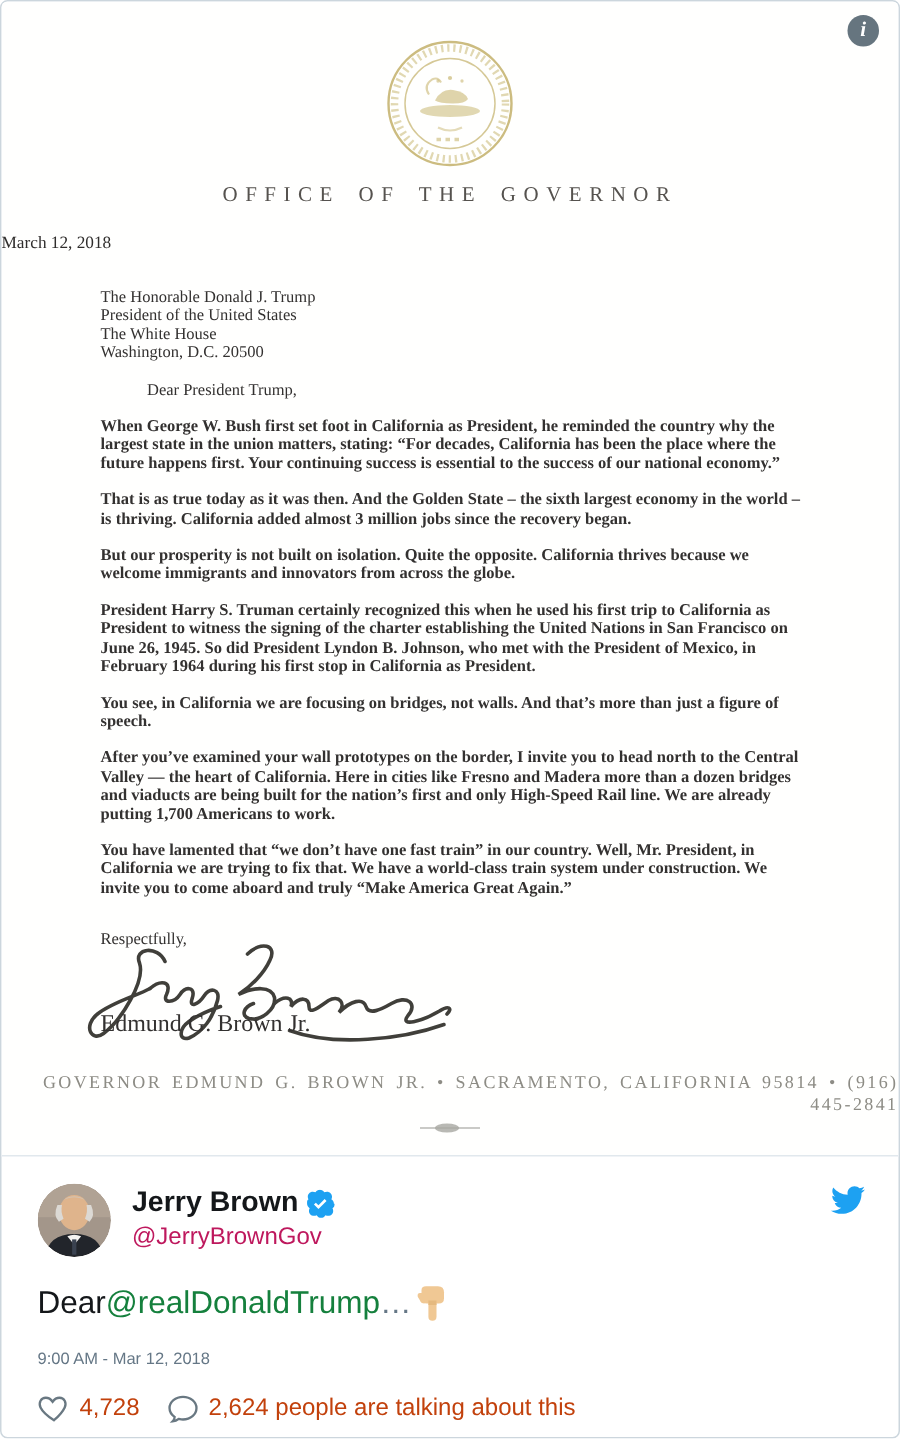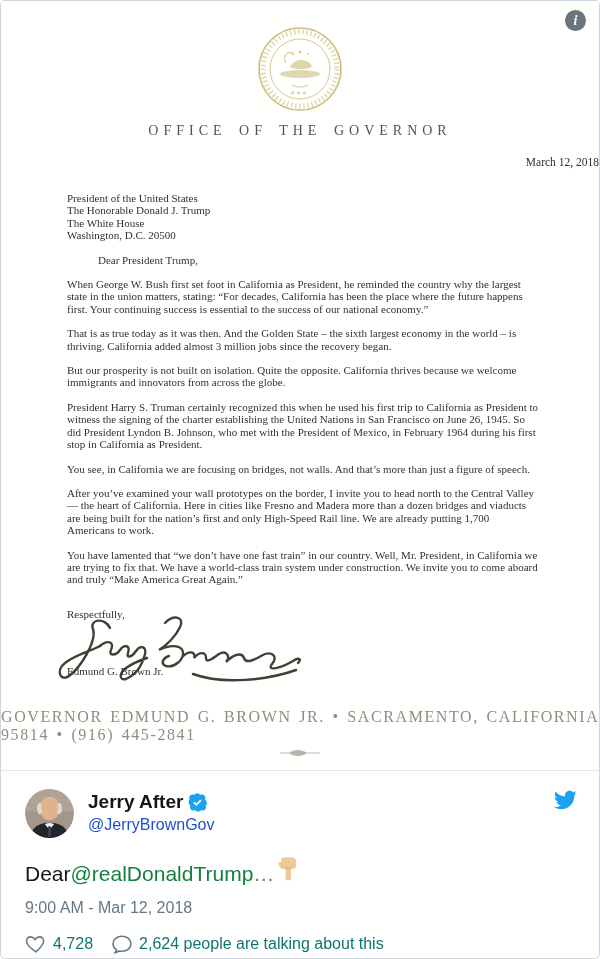--- a/index.html
+++ b/index.html
@@ -34,62 +34,62 @@
     font-size: 14px; line-height: 21px; text-align: center;
     cursor: pointer; z-index: 5;
   }
   .seal-wrap { text-align: center; padding-top: 24px; height: 110px; }
   .office-title {
     text-align: center;
     font-size: 14px; letter-spacing: 5px;
     color: #55524e; margin-top: 12px;
     word-spacing: 4px;
   }
-  .date-line { text-align: right; font-size: 11.5px; margin-top: 17px; color: #2f2d2c; }
+  .date-line { text-align: left; font-size: 11.5px; margin-top: 17px; color: #2f2d2c; }
 
   .letter-body { padding: 0 60px 0 66px; font-size: 11px; line-height: 12.4px; }
   .addr { margin-top: 24px; }
   .addr div { white-space: nowrap; }
   .salutation { margin-top: 12px; margin-left: 31px; }
-  .letter-body p.para { margin-top: 12px; text-align: left; }
+  .letter-body p.para { margin-top: 12px; text-align: left; font-weight: bold; }
 
   .closing { margin-top: 22px; }
   .sig-block { position: relative; height: 58px; margin-top: 2px; }
   .sig-svg { position: absolute; left: -14px; top: -10px; }
-  .typed-name { position: absolute; left: 0; bottom: 3px; font-size: 11px; }
+  .typed-name { position: absolute; left: 0; bottom: 3px; font-size: 16px; }
 
   .letter-footer {
     position: absolute; bottom: 26px; left: 0; right: 0;
-    text-align: left;
-    font-size: 16px; letter-spacing: 1.6px; word-spacing: 2px;
+    text-align: right;
+    font-size: 12px; letter-spacing: 1.6px; word-spacing: 2px;
     color: #8d8c85;
   }
   .ornament { position: absolute; bottom: 9px; left: 0; right: 0; text-align: center; }
 
   
   .tweet { padding: 18px 24px 0 24px; position: relative; }
   .tweet-header { display: flex; align-items: flex-start; }
   .avatar {
     width: 49px; height: 49px; border-radius: 50%;
     overflow: hidden; flex: 0 0 auto; cursor: pointer;
   }
   .who { margin-left: 14px; padding-top: 2px; }
   .name-row { display: flex; align-items: center; gap: 5px; }
   .display-name { font-size: 19px; font-weight: bold; color: #14171a; cursor: pointer; }
-  .handle { font-size: 16px; color: #1d4ed8; margin-top: 3px; cursor: pointer; }
+  .handle { font-size: 16px; color: #be185d; margin-top: 3px; cursor: pointer; }
   .bird { position: absolute; top: 17px; right: 22px; cursor: pointer; }
 
-  .tweet-text { margin-top: 19px; font-size: 21px; color: #14171a; display: flex; align-items: flex-end; }
+  .tweet-text { margin-top: 19px; font-size: 21px; color: #14171a; display: flex; align-items: flex-start; }
   .mention { color: #15803d; text-decoration: none; cursor: pointer; }
   .trunc { color: #657786; }
   .emoji { margin-left: 4px; display: inline-block; }
 
-  .timestamp { margin-top: 13px; font-size: 16px; color: #657786; }
-
-  .engagement { margin-top: 16px; display: flex; align-items: center; font-size: 16px; color: #0f766e; }
+  .timestamp { margin-top: 13px; font-size: 11px; color: #657786; }
+
+  .engagement { margin-top: 16px; display: flex; align-items: center; font-size: 16px; color: #c2410c; }
   .eng-item { display: flex; align-items: center; gap: 6px; cursor: pointer; }
   .eng-item + .eng-item { margin-left: 18px; justify-content: flex-end; }
 </style>
 </head>
 <body>
 
 <div class="card">
 
   <div class="letter">
 
@@ -110,22 +110,22 @@
         <path d="M35 68 h18" stroke="#c9b873" stroke-width="2.4" stroke-dasharray="3 3" opacity="0.6"></path>
       </svg>
     </div>
 
     <div class="office-title">OFFICE OF THE GOVERNOR</div>
 
     <div class="date-line">March 12, 2018</div>
 
     <div class="letter-body">
       <div class="addr">
+        <div>The Honorable Donald J. Trump</div>
         <div>President of the United States</div>
-        <div>The Honorable Donald J. Trump</div>
         <div>The White House</div>
         <div>Washington, D.C. 20500</div>
       </div>
 
       <div class="salutation">Dear President Trump,</div>
 
       <p class="para">When George W. Bush first set foot in California as President, he reminded the country why the largest state in the union matters, stating: “For decades, California has been the place where the future happens first. Your continuing success is essential to the success of our national economy.”</p>
       <p class="para">That is as true today as it was then. And the Golden State – the sixth largest economy in the world – is thriving. California added almost 3 million jobs since the recovery began.</p>
       <p class="para">But our prosperity is not built on isolation. Quite the opposite. California thrives because we welcome immigrants and innovators from across the globe.</p>
       <p class="para">President Harry S. Truman certainly recognized this when he used his first trip to California as President to witness the signing of the charter establishing the United Nations in San Francisco on June 26, 1945. So did President Lyndon B. Johnson, who met with the President of Mexico, in February 1964 during his first stop in California as President.</p>
@@ -177,21 +177,21 @@
             <path d="M35 14 q3 7 -1 11 l-3 -2 q2 -5 1 -9 z" fill="#dcd9d4"></path>
             <path d="M15 12 q9 -7 18 0 q-4 -3 -9 -3 q-5 0 -9 3z" fill="#cfc9c2"></path>
             <path d="M5 48 q2 -15 19 -15 q17 0 19 15 z" fill="#22252b"></path>
             <path d="M19.5 34.5 l4.5 5.5 4.5 -5.5 q-4.5 -2.2 -9 0z" fill="#f4f3f1"></path>
             <rect x="22.6" y="36.5" width="2.8" height="10" fill="#3a4250"></rect>
           </g>
         </svg>
       </div>
       <div class="who">
         <div class="name-row">
-          <span class="display-name">Jerry After</span>
+          <span class="display-name">Jerry Brown</span>
           <svg width="19" height="19" viewBox="0 0 24 24">
             <path fill="#1da1f2" d="M22.5 12c0-1.6-.9-3-2.2-3.7.4-.7.6-1.5.6-2.3 0-2.3-1.9-4.2-4.2-4.2-.8 0-1.6.2-2.3.6C13.7 1.1 12.3.2 10.7.2S7.7 1.1 7 2.4c-.7-.4-1.5-.6-2.3-.6-2.3 0-4.2 1.9-4.2 4.2 0 .8.2 1.6.6 2.3C-.2 9-.1 10.4-.1 12s.9 3 2.2 3.7c-.4.7-.6 1.5-.6 2.3 0 2.3 1.9 4.2 4.2 4.2.8 0 1.6-.2 2.3-.6.7 1.3 2.1 2.2 3.7 2.2s3-.9 3.7-2.2c.7.4 1.5.6 2.3.6 2.3 0 4.2-1.9 4.2-4.2 0-.8-.2-1.6-.6-2.3 1.3-.7 2.2-2.1 2.2-3.7z" transform="translate(1 0)"></path>
             <path fill="#fff" d="M10.5 16.5l-3.8-3.8 1.6-1.6 2.2 2.2 5.2-5.2 1.6 1.6z"></path>
           </svg>
         </div>
         <div class="handle">@JerryBrownGov</div>
       </div>
       <div class="bird">
         <svg width="24" height="24" viewBox="0 0 24 24">
           <path fill="#1da1f2" d="M23.643 4.937c-.835.37-1.732.62-2.675.733.962-.576 1.7-1.49 2.048-2.578-.9.534-1.897.922-2.958 1.13-.85-.904-2.06-1.47-3.4-1.47-2.572 0-4.658 2.086-4.658 4.66 0 .364.042.718.12 1.06-3.873-.195-7.304-2.05-9.602-4.868-.4.69-.63 1.49-.63 2.342 0 1.616.823 3.043 2.072 3.878-.764-.025-1.482-.234-2.11-.583v.06c0 2.257 1.605 4.14 3.737 4.568-.392.106-.803.162-1.227.162-.3 0-.593-.028-.877-.082.593 1.85 2.313 3.198 4.352 3.234-1.595 1.25-3.604 1.995-5.786 1.995-.376 0-.747-.022-1.112-.065 2.062 1.323 4.51 2.093 7.14 2.093 8.57 0 13.255-7.098 13.255-13.254 0-.2-.005-.402-.014-.602.91-.658 1.7-1.477 2.323-2.41z"></path>

